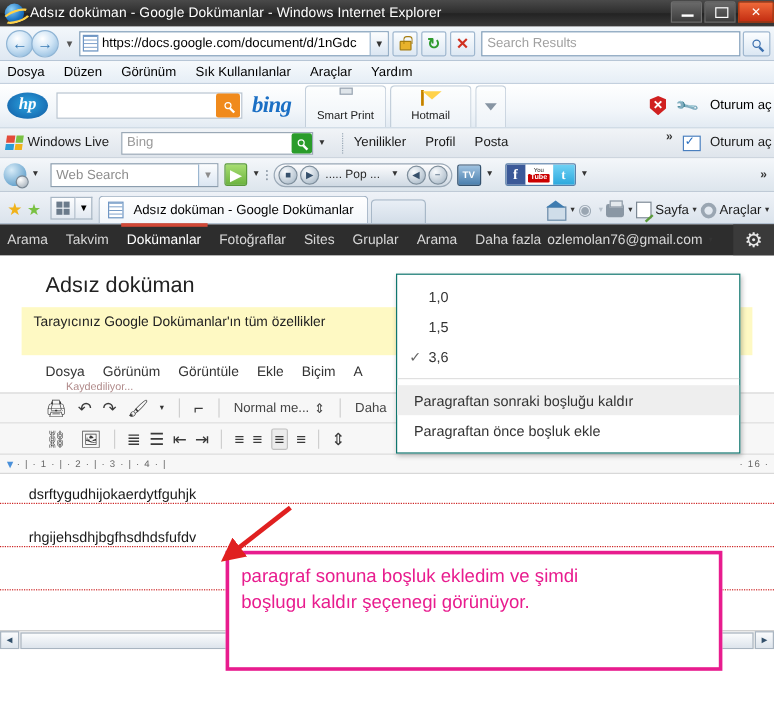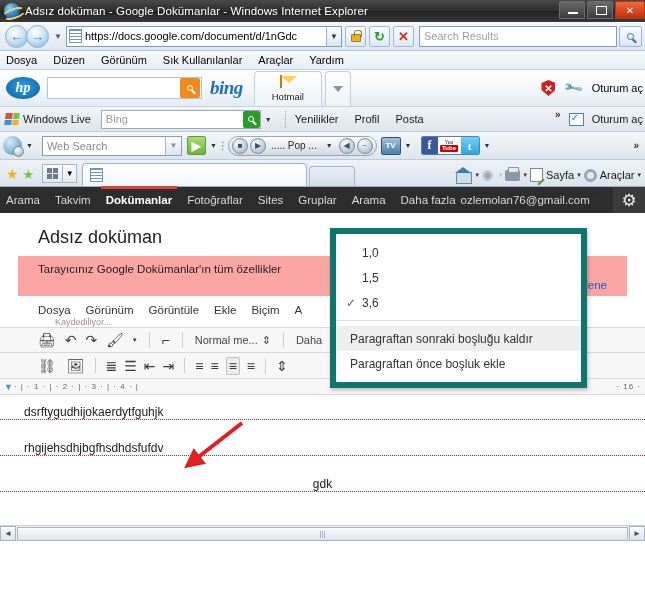--- a/index.html
+++ b/index.html
@@ -91,21 +91,21 @@
     width:10px; height:8px; background:#e8b22c; border:1px solid #a67d10; border-radius:1px;
     position:relative; margin-top:3px;
   }
   .lock::before {
     content:""; position:absolute; left:2px; top:-5px; width:6px; height:6px;
     border:1.5px solid #a67d10; border-bottom:none; border-radius:3px 3px 0 0;
   }
   .refresh { color:#2e9b2e; font-size:13px; font-weight:bold; }
   .stopx { color:#d03020; font-size:13px; font-weight:bold; }
   .srchbox {
-    width:198px; height:21px; margin-left:5px; flex:none;
+    width:216px; height:21px; margin-left:5px; flex:none;
     background:#fff; border:1px solid #7f9db9;
     display:flex; align-items:center; padding-left:4px;
     color:#a0a0a0; font-size:11px;
   }
   .srchgo {
     width:23px; height:21px; flex:none; margin-left:2px;
     border:1px solid #9fb7cf; border-radius:2px;
     background:linear-gradient(to bottom,#fbfdff,#dbe7f3);
     display:flex; align-items:center; justify-content:center;
   }
@@ -258,35 +258,35 @@
   .page-ic2::after{content:"";position:absolute;right:-3px;bottom:-2px;width:8px;height:2px;background:#5a9a3a;transform:rotate(-42deg);}
   .gear-ic{width:13px;height:13px;border-radius:50%;border:3px solid #9aa6b2;box-sizing:border-box;}
   .caret-s{font-size:7px;color:#333;}
 
   
   .gbar {
     height:26px;background:#2d2d2d;display:flex;align-items:center;
     color:#d8d8d8;font-size:11.5px;gap:15px;padding-left:6px;position:relative;
   }
   .gbar .gitem{cursor:default;white-space:nowrap;}
-  .gbar .active{color:#fff;font-weight:bold;position:relative;}
+  .gbar .active{color:#fff;font-weight:normal;position:relative;}
   .gbar .active::before{
     content:"";position:absolute;left:-5px;right:-5px;top:-8px;height:3px;background:#d14836;
   }
   .gbar .acct{color:#d8d8d8;}
   .gbar-gear{
     margin-left:auto;width:34px;height:26px;background:#3a3a3a;
     display:flex;align-items:center;justify-content:center;color:#e8e8e8;font-size:17px;
   }
 
   
   .docarea { position:relative; background:#fff; height:328px; overflow:hidden; }
   .doc-title{font-size:18px;color:#222;padding:14px 0 8px 38px;}
   .warnbar{
-    background:#fca5a5;margin:0 18px 0 18px;padding:5px 20px;color:#222;font-size:11.5px;line-height:16px;
+    background:#fef9c3;margin:0 18px 0 18px;padding:5px 10px;color:#222;font-size:11.5px;line-height:16px;
     height:40px;
   }
   .warnbar .wlink{color:#1a5fc4;}
   .warn-r{text-align:right;}
   .docmenu{display:flex;gap:15px;padding:8px 0 0 38px;font-size:11.5px;color:#333;}
   .savedtxt{font-size:9px;color:#b08a8a;padding-left:55px;margin-top:1px;}
   .tbar{
     border-top:1px solid #d8d8d8;border-bottom:1px solid #d8d8d8;background:#f7f7f7;
     display:flex;align-items:center;gap:9px;padding:4px 0 4px 38px;height:26px;
   }
@@ -312,22 +312,22 @@
   
   .annbox{
     position:absolute;left:188px;top:459px;width:414px;height:100px;
     border:3px solid #e81c8e;background:#fff;z-index:40;
     padding:8px 10px;color:#e81c8e;font-size:15.5px;line-height:22px;
   }
   .arrow-svg{position:absolute;left:180px;top:420px;z-index:41;}
 
   
   .ddmenu{
-    position:absolute;left:330px;top:228px;width:257px;background:#fff;
-    border:6px solid #0f766e;box-shadow:1px 2px 4px rgba(0,0,0,.25);z-index:50;
+    position:absolute;left:330px;top:228px;width:287px;background:#fff;
+    border:1px solid #0f766e;box-shadow:1px 2px 4px rgba(0,0,0,.25);z-index:50;
     padding:6px 0;font-size:12px;color:#333;text-align:center;
   }
   .ddi{height:25px;display:flex;align-items:center;padding-left:14px;}
   .ddi .chk{width:22px;color:#666;font-size:12px;margin-left:-10px;}
   .ddi .lbl{padding-left:0;}
   .ddsep{height:1px;background:#e0e0e0;margin:5px 0;}
   .ddi.hl{background:#eeeeee;}
   .hscroll{
     position:absolute;left:0;bottom:0;right:0;height:16px;background:#f0f0f0;border-top:1px solid #cfcfcf;
     display:flex;align-items:center;z-index:31;
@@ -396,20 +396,24 @@
   </div>
 
   <div class="hprow">
     <div class="hp-logo">hp</div>
     <div class="hp-search">
       <span class="hp-go">
           <span class="magn-w"></span>
         </span>
     </div>
     <div class="bing-txt">bing</div>
+    <div class="hp-tab">
+      <span class="tab-ico"><span class="printer-ic"></span></span>
+      <span>Smart Print</span>
+    </div>
     <div class="hp-tab">
       <span class="tab-ico"><span class="mail-ic"></span></span>
       <span>Hotmail</span>
     </div>
     <div class="hp-tab small">
       <span class="tri-dn"></span>
     </div>
     <div class="hp-right">
       <span class="shield">✕</span>
       <span class="wrench">🔧</span>
@@ -484,20 +488,21 @@
             <i></i>
             <i></i>
             <i></i>
             <i></i>
           </span>
       </span>
       <span class="qt-drop">▼</span>
     </span>
     <div class="tab">
       <span class="page-ico"></span>
+      <span>Adsız doküman - Google Dokümanlar</span>
     </div>
     <div class="tab-newtab"></div>
     <div class="tr-right">
       <span class="home-ic"></span>
       <span class="caret-s">▾</span>
       <span class="rss-ic">◉</span>
       <span class="caret-s" style="color:#b8c2cc">▾</span>
       <span class="print-ic"></span>
       <span class="caret-s">▾</span>
       <span class="page-ic2"></span>
@@ -622,14 +627,18 @@
 
   <svg class="arrow-svg" width="70" height="50">
     <defs>
       <marker id="ah" markerWidth="5" markerHeight="5" refX="2.5" refY="2.5" orient="auto">
         <polygon points="0,0 5,2.5 0,5" fill="#e02020"></polygon>
       </marker>
     </defs>
     <line x1="62" y1="3" x2="12" y2="42" stroke="#e02020" stroke-width="4" marker-end="url(#ah)"></line>
   </svg>
 
+  <div class="annbox">
+    <div>paragraf sonuna boşluk ekledim ve şimdi</div>
+    <div>boşlugu kaldır şeçenegi görünüyor.</div>
+  </div>
 
 </div>
 
 </body></html>

